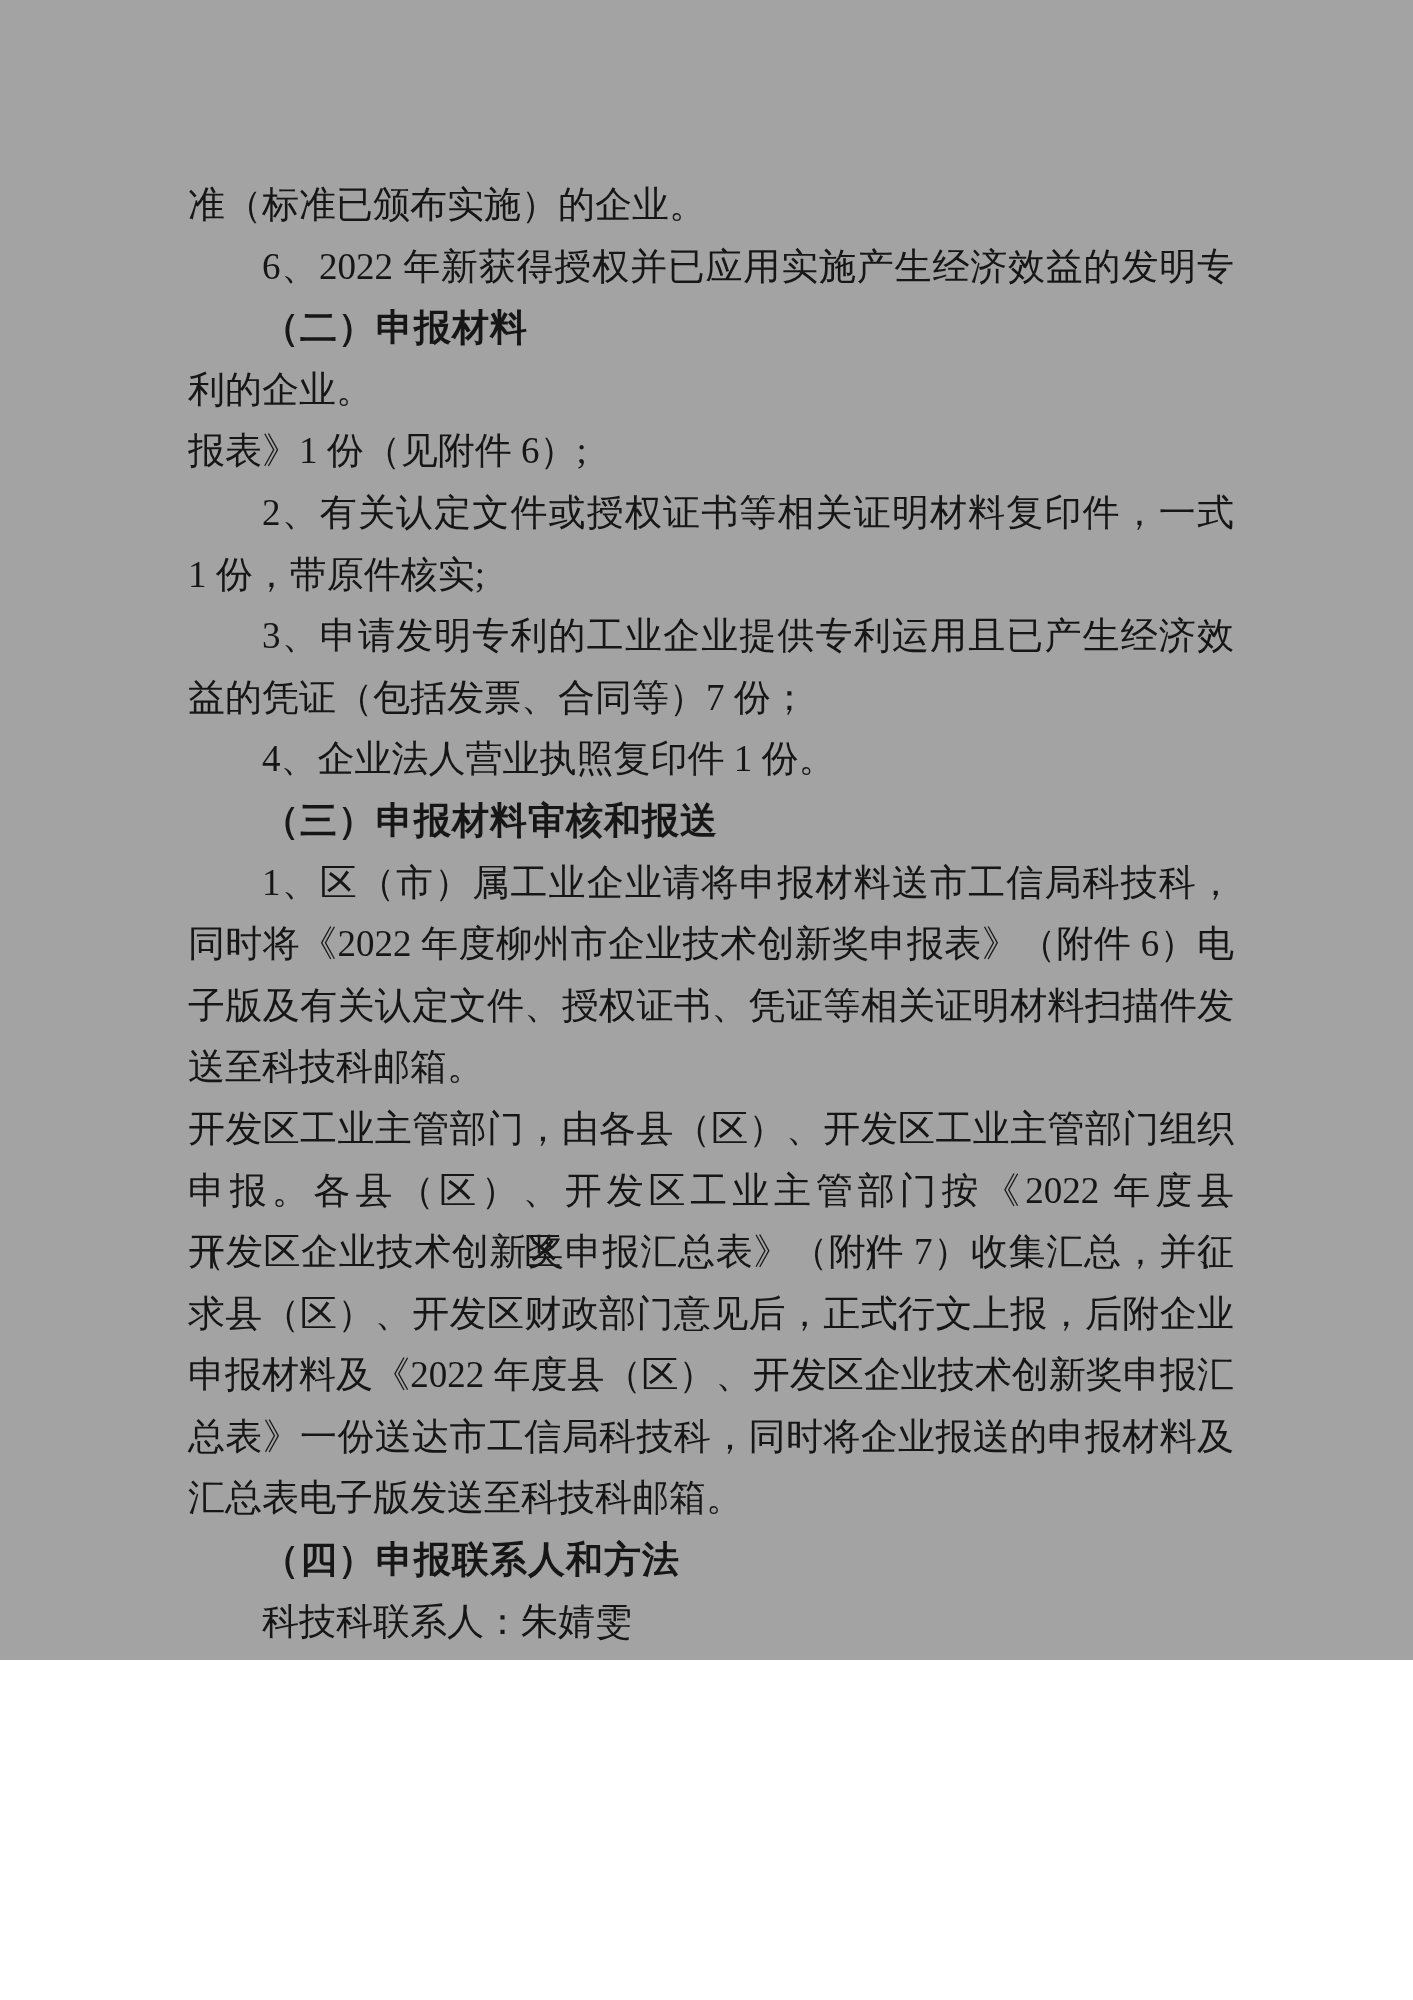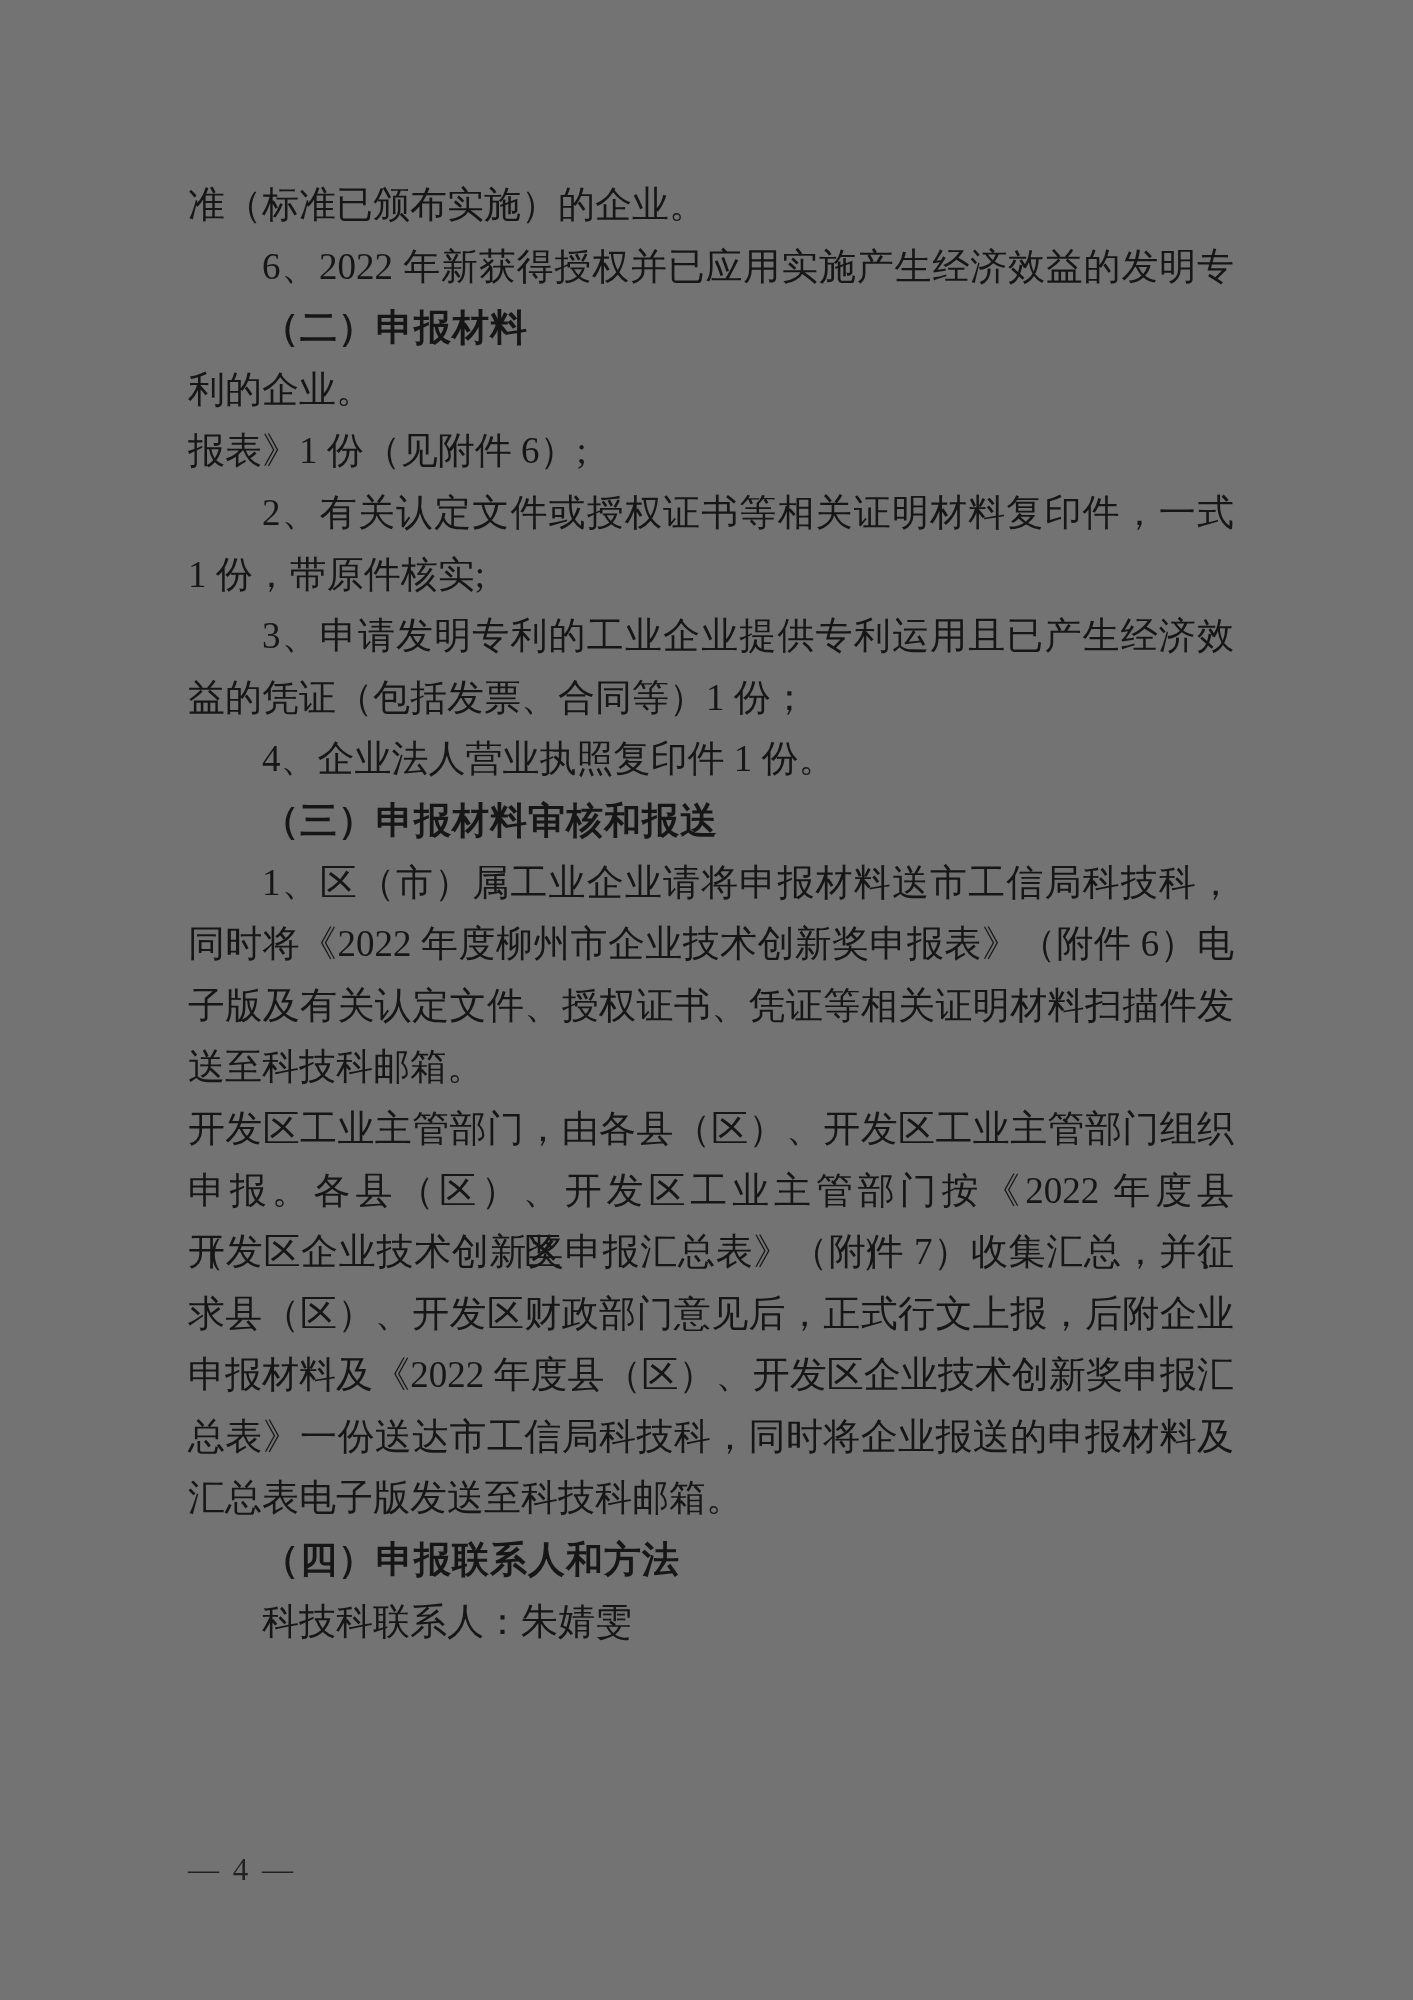--- a/index.html
+++ b/index.html
@@ -3,22 +3,22 @@
 <meta charset="utf-8">
 <style>
   html, body {
     margin: 0;
     padding: 0;
     background: #ffffff;
   }
   .page {
     position: relative;
     width: 1413px;
-    height: 2000px;
-    background: #737373;
+    height: 1660px;
+    background: #a3a3a3;
     overflow: hidden;
   }
   .content {
     position: absolute;
     left: 188px;
     top: 174px;
     width: 1046px;
   }
   .line {
     height: 61.6px;
@@ -58,21 +58,21 @@
 <div class="page">
   <div class="content" id="doc-lines">
       <div class="line">准（标准已颁布实施）的企业。</div>
       <div class="line indent fill">6、2022 年新获得授权并已应用实施产生经济效益的发明专</div>
       <div class="line heading indent">（二）申报材料</div>
       <div class="line">利的企业。</div>
       <div class="line">报表》1 份（见附件 6）;</div>
       <div class="line indent fill">2、有关认定文件或授权证书等相关证明材料复印件，一式</div>
       <div class="line">1 份，带原件核实;</div>
       <div class="line indent fill">3、申请发明专利的工业企业提供专利运用且已产生经济效</div>
-      <div class="line">益的凭证（包括发票、合同等）1 份；</div>
+      <div class="line">益的凭证（包括发票、合同等）7 份；</div>
       <div class="line indent">4、企业法人营业执照复印件 1 份。</div>
       <div class="line heading indent">（三）申报材料审核和报送</div>
       <div class="line indent fill">1、区（市）属工业企业请将申报材料送市工信局科技科，</div>
       <div class="line fill">同时将《2022 年度柳州市企业技术创新奖申报表》（附件 6）电</div>
       <div class="line fill">子版及有关认定文件、授权证书、凭证等相关证明材料扫描件发</div>
       <div class="line">送至科技科邮箱。</div>
       <div class="line fill">开发区工业主管部门，由各县（区）、开发区工业主管部门组织</div>
       <div class="line fill">申报。各县（区）、开发区工业主管部门按《2022 年度县（区）、</div>
       <div class="line fill">开发区企业技术创新奖申报汇总表》（附件 7）收集汇总，并征</div>
       <div class="line fill">求县（区）、开发区财政部门意见后，正式行文上报，后附企业</div>

